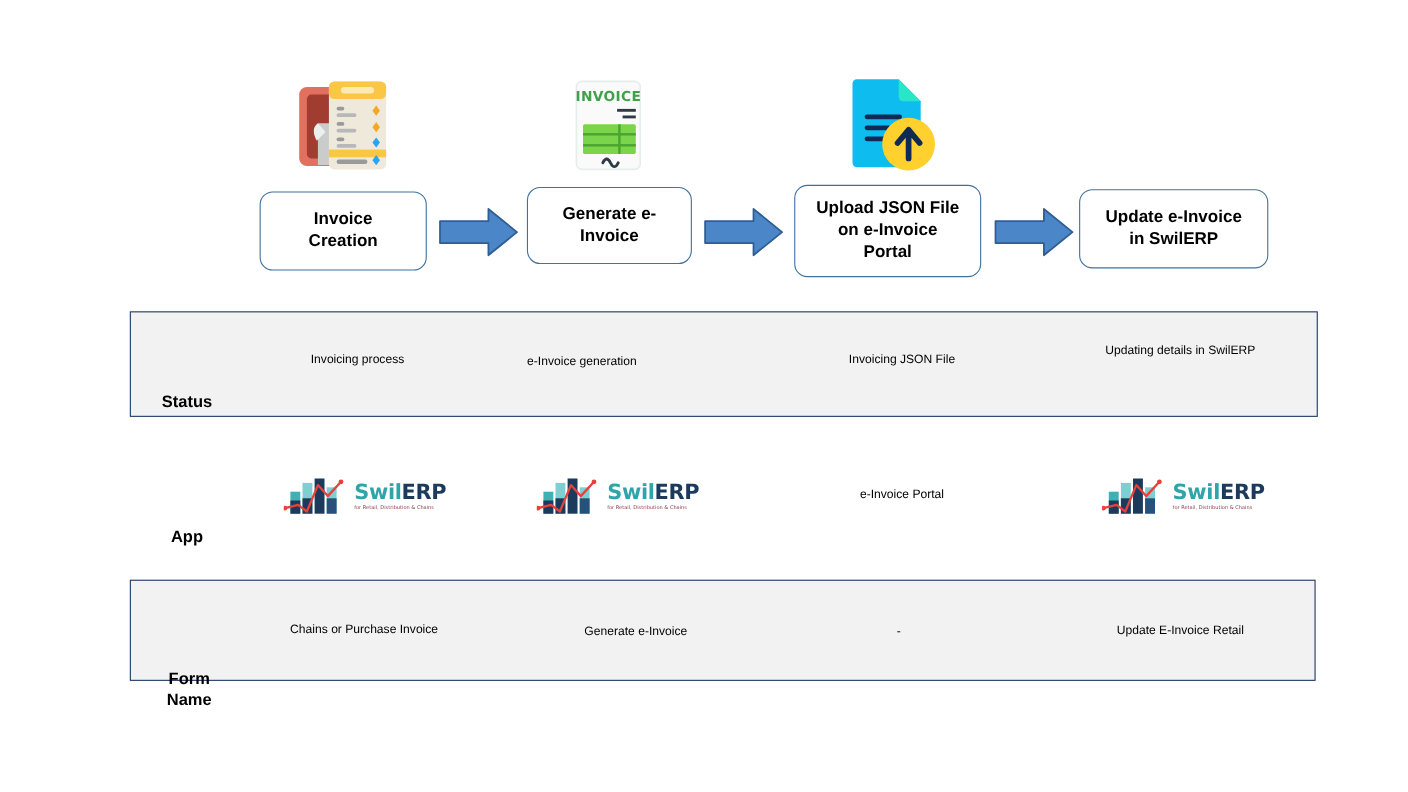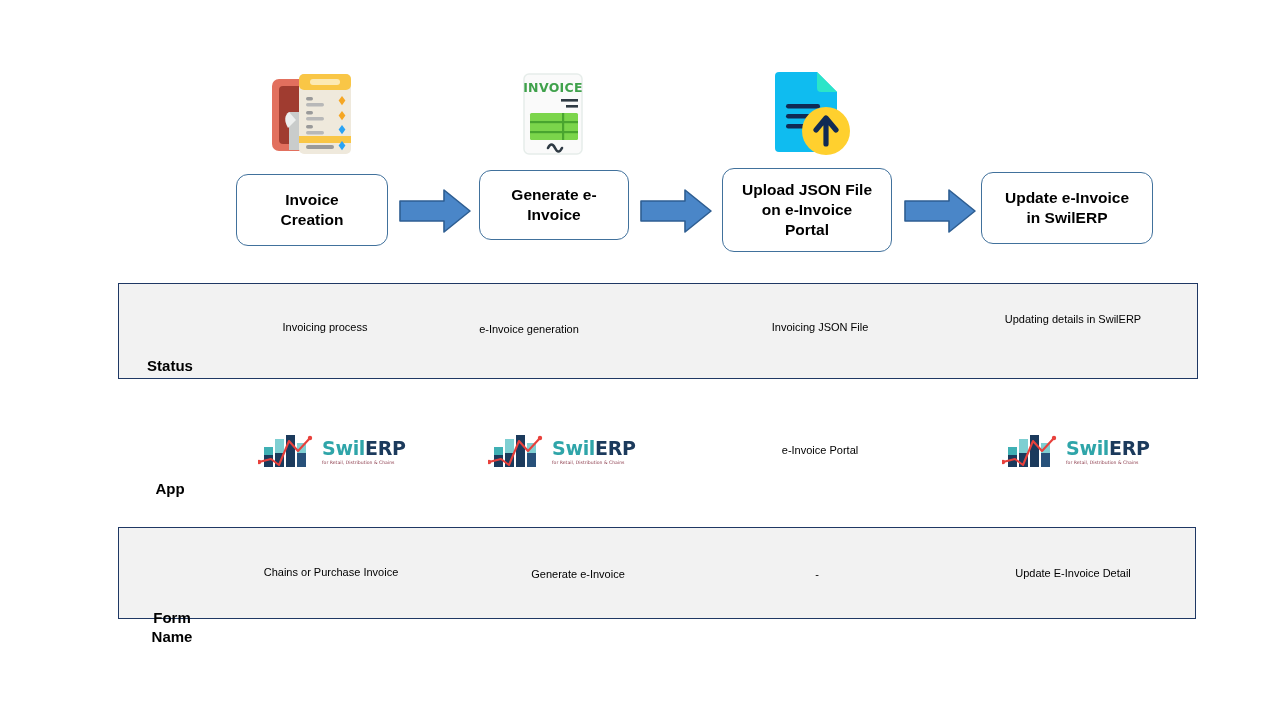--- a/index.html
+++ b/index.html
@@ -311,14 +311,14 @@
 <div class="cell-text" style="left:228px; top:565px; width:206px;">
   <span>Chains or Purchase Invoice</span>
 </div>
 <div class="cell-text" style="left:486px; top:567px; width:184px;">
   <span>Generate e-Invoice</span>
 </div>
 <div class="cell-text" style="left:730px; top:567px; width:174px;">
   <span>-</span>
 </div>
 <div class="cell-text" style="left:978px; top:566px; width:190px;">
-  <span>Update E-Invoice Detail</span>
+  <span>Update E-Invoice Retail</span>
 </div>
 
 </body></html>

